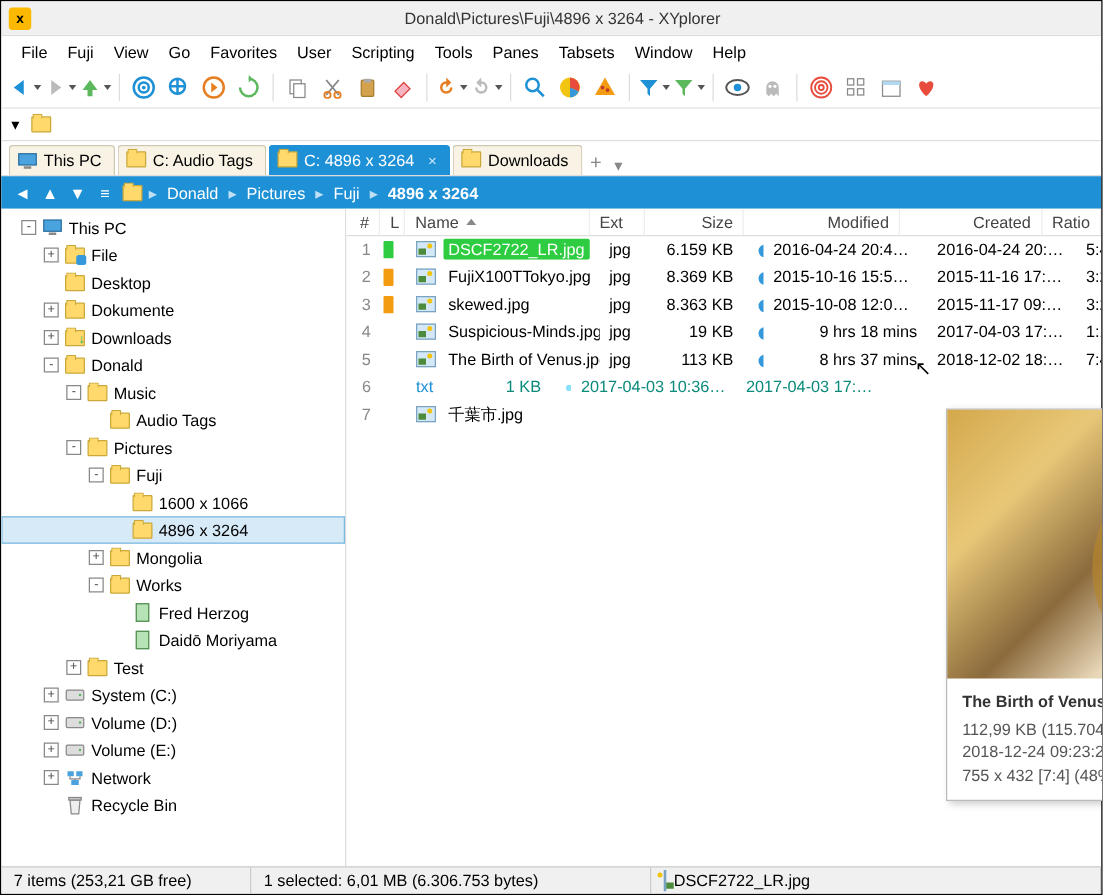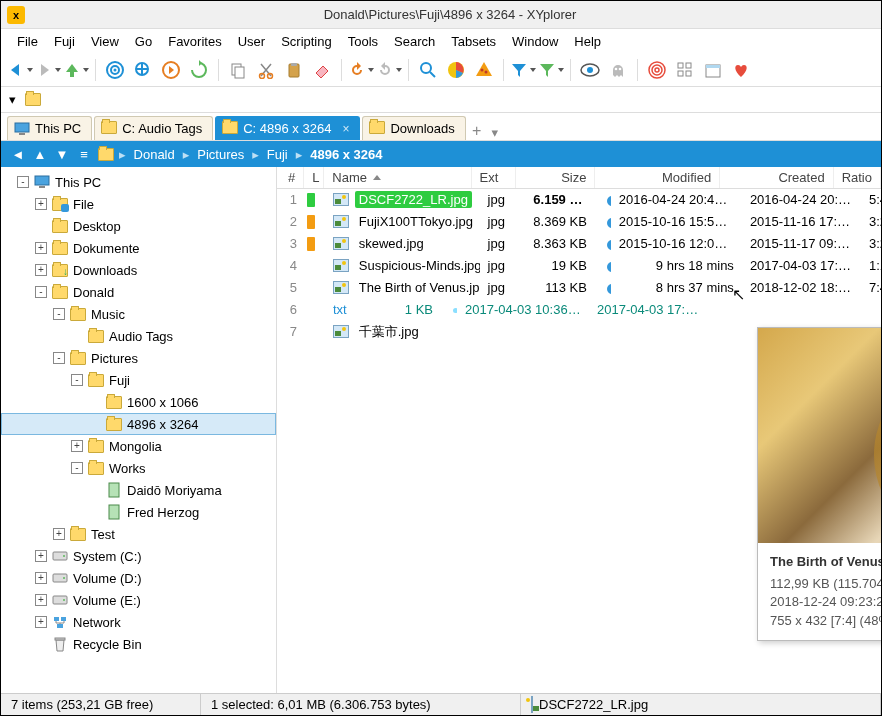--- a/index.html
+++ b/index.html
@@ -111,21 +111,21 @@
 
 <div class="menubar">
   <span class="menu-item">File</span>
   <span class="menu-item">Fuji</span>
   <span class="menu-item">View</span>
   <span class="menu-item">Go</span>
   <span class="menu-item">Favorites</span>
   <span class="menu-item">User</span>
   <span class="menu-item">Scripting</span>
   <span class="menu-item">Tools</span>
-  <span class="menu-item">Search</span>
+  <span class="menu-item">Panes</span>
   <span class="menu-item">Tabsets</span>
   <span class="menu-item">Window</span>
   <span class="menu-item">Help</span>
 </div>
 
 <div class="toolbar">
   <div class="tbtn drop">
       <svg width="18" height="18">
         <path d="M12 3 L4 9 L12 15" fill="#1e90d6"></path>
       </svg>
@@ -479,33 +479,33 @@
         </li>
         <li>
           <div class="row">
             <span class="ind" style="width:86px"></span>
             <span class="toggle blank"></span>
             <span class="ico">
               <svg width="14" height="16">
                 <rect x="2" y="1" width="10" height="14" fill="#b6e2b6" stroke="#4a8a4a"></rect>
               </svg>
             </span>
-            <span>Daidō Moriyama</span>
+            <span>Fred Herzog</span>
           </div>
         </li>
         <li>
           <div class="row">
             <span class="ind" style="width:86px"></span>
             <span class="toggle blank"></span>
             <span class="ico">
               <svg width="14" height="16">
                 <rect x="2" y="1" width="10" height="14" fill="#b6e2b6" stroke="#4a8a4a"></rect>
               </svg>
             </span>
-            <span>Fred Herzog</span>
+            <span>Daidō Moriyama</span>
           </div>
         </li>
         <li>
           <div class="row">
             <span class="ind" style="width:50px"></span>
             <span class="toggle ">+</span>
             <span class="ico">
               <span class="folder-ico"></span>
             </span>
             <span>Test</span>
@@ -598,21 +598,21 @@
           <div class="cell lab" style="width:20px">
             <span class="lab-box" style="background:#2ecc40"></span>
           </div>
           <div class="cell name" style="width:156px">
             <span class="file-ico">
               <span class="img-ico"></span>
             </span>
             <span class="name-txt selected " style="">DSCF2722_LR.jpg</span>
           </div>
           <div class="cell" style="width:46px;">jpg</div>
-          <div class="cell right" style="width:70px;font-weight:bold;">6.159 KB</div>
+          <div class="cell right" style="width:70px;">6.159 KB</div>
           <div class="cell" style="width:14px;text-align:center"><span class="age-dot" style="background:#3498db;"></span></div>
           <div class="cell right " style="width:132px">2016-04-24 20:49:24</div>
           <div class="cell right " style="width:120px">2016-04-24 20:49:22</div>
           <div class="cell right" style="flex:1;padding-right:12px">5:4</div>
         </div>
         <div class="list-row">
           <div class="cell num" style="width:28px">2</div>
           <div class="cell lab" style="width:20px">
             <span class="lab-box" style="background:#f39c12"></span>
           </div>
@@ -636,21 +636,21 @@
           </div>
           <div class="cell name" style="width:156px">
             <span class="file-ico">
               <span class="img-ico"></span>
             </span>
             <span class="name-txt  " style="">skewed.jpg</span>
           </div>
           <div class="cell" style="width:46px;">jpg</div>
           <div class="cell right" style="width:70px;">8.363 KB</div>
           <div class="cell" style="width:14px;text-align:center"><span class="age-dot" style="background:#3498db;"></span></div>
-          <div class="cell right " style="width:132px">2015-10-16 12:02:48</div>
+          <div class="cell right " style="width:132px">2015-10-08 12:02:48</div>
           <div class="cell right " style="width:120px">2015-11-17 09:38:20</div>
           <div class="cell right" style="flex:1;padding-right:12px">3:2</div>
         </div>
         <div class="list-row">
           <div class="cell num" style="width:28px">4</div>
           <div class="cell lab" style="width:20px"></div>
           <div class="cell name" style="width:156px">
             <span class="file-ico">
               <span class="img-ico"></span>
             </span>

